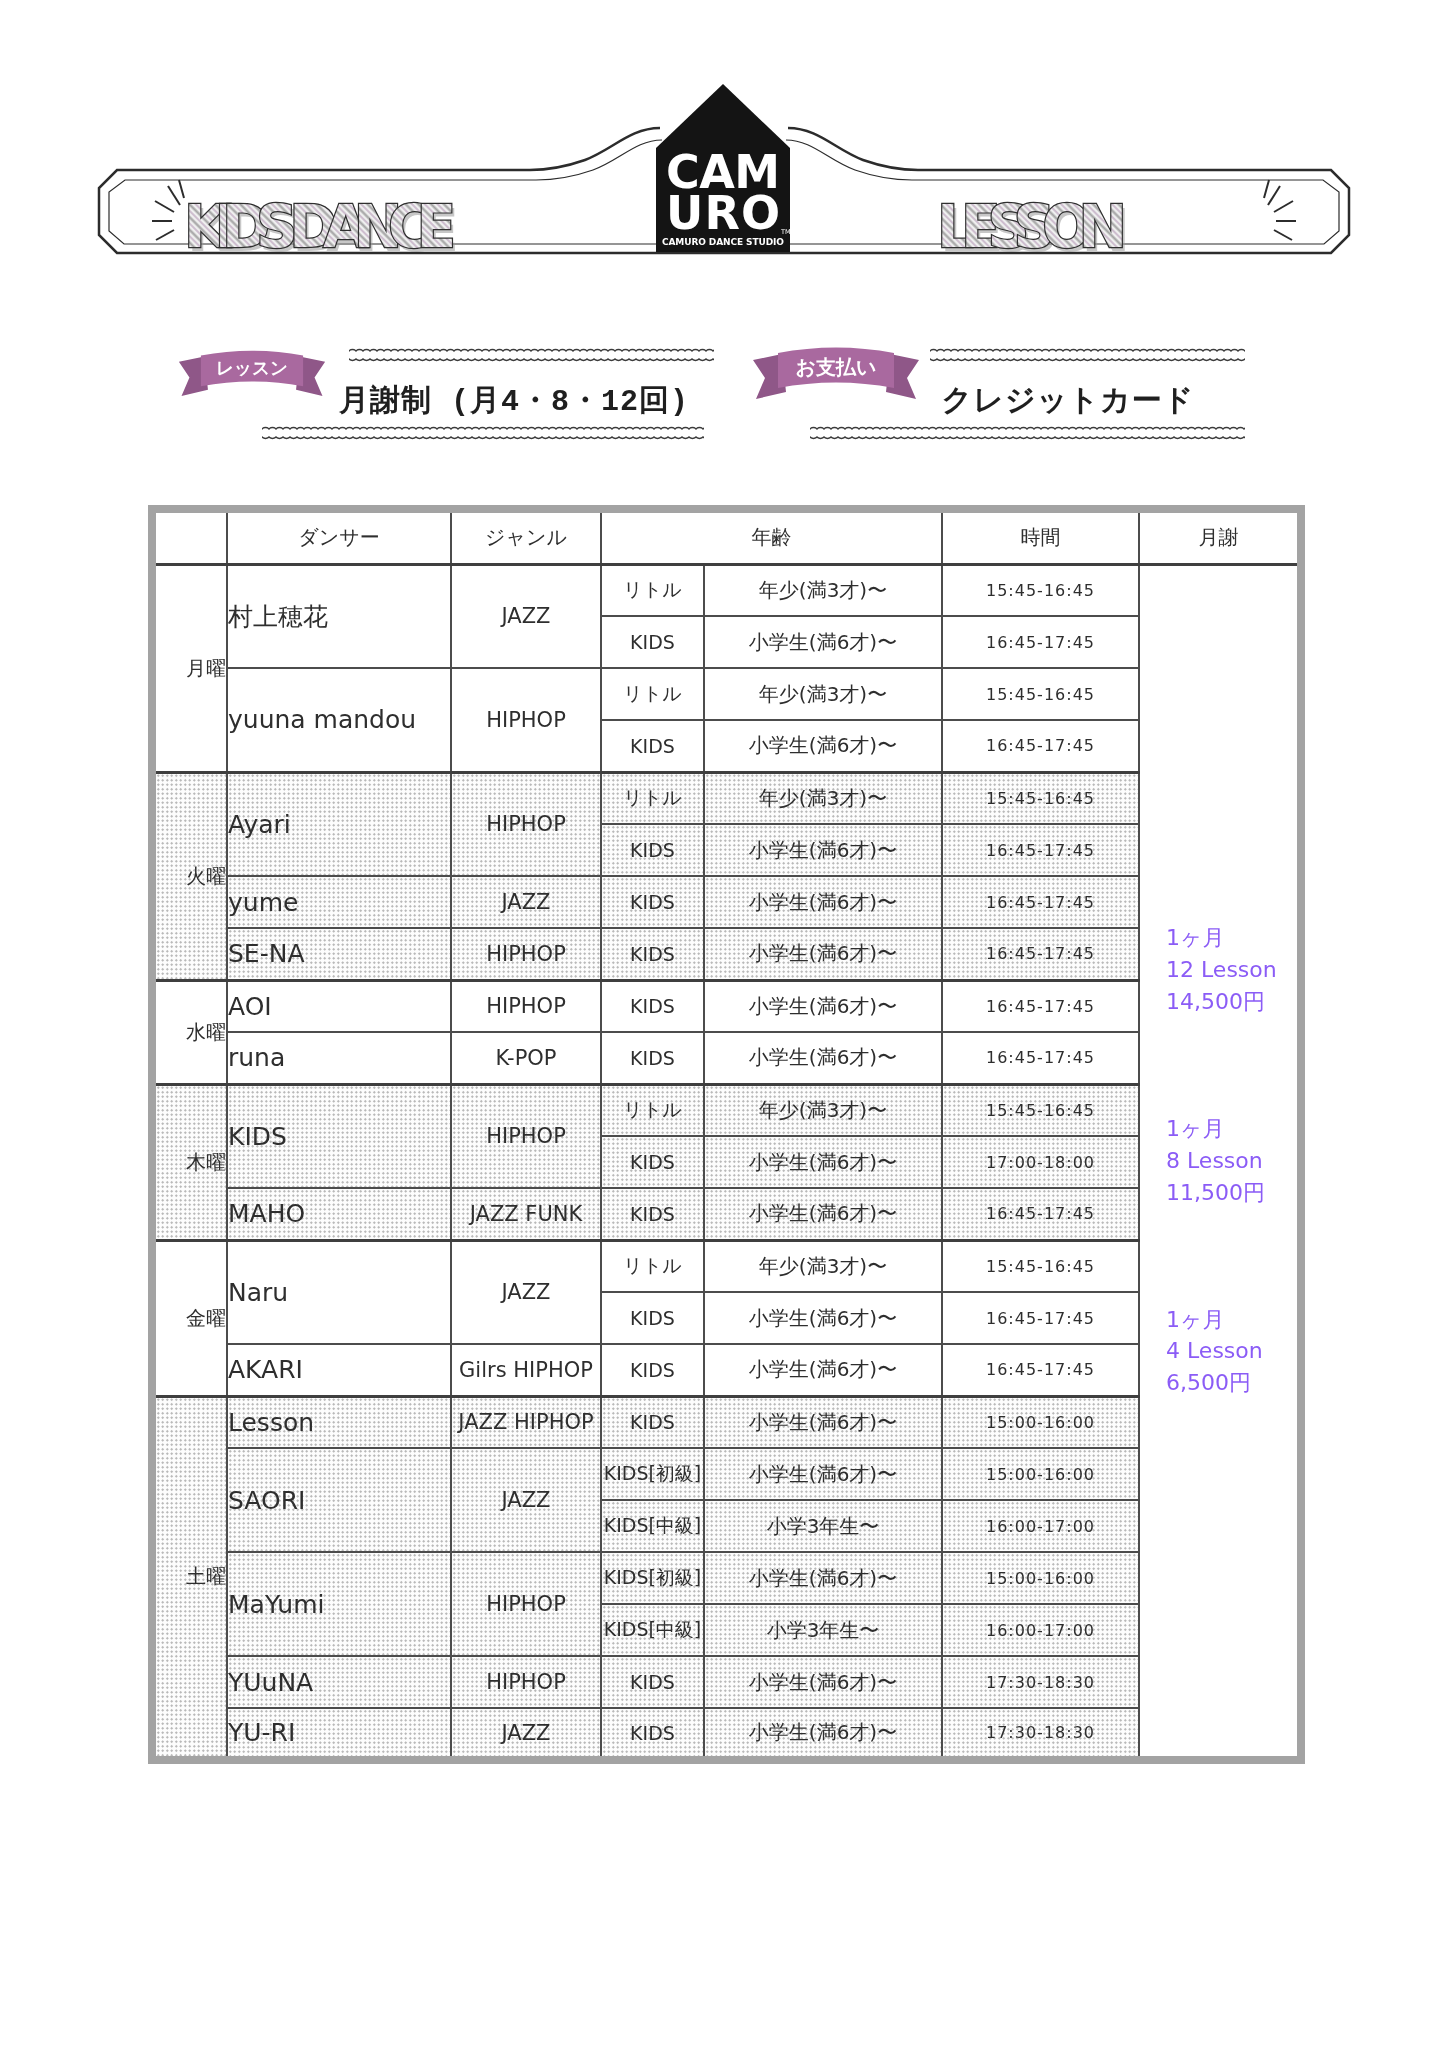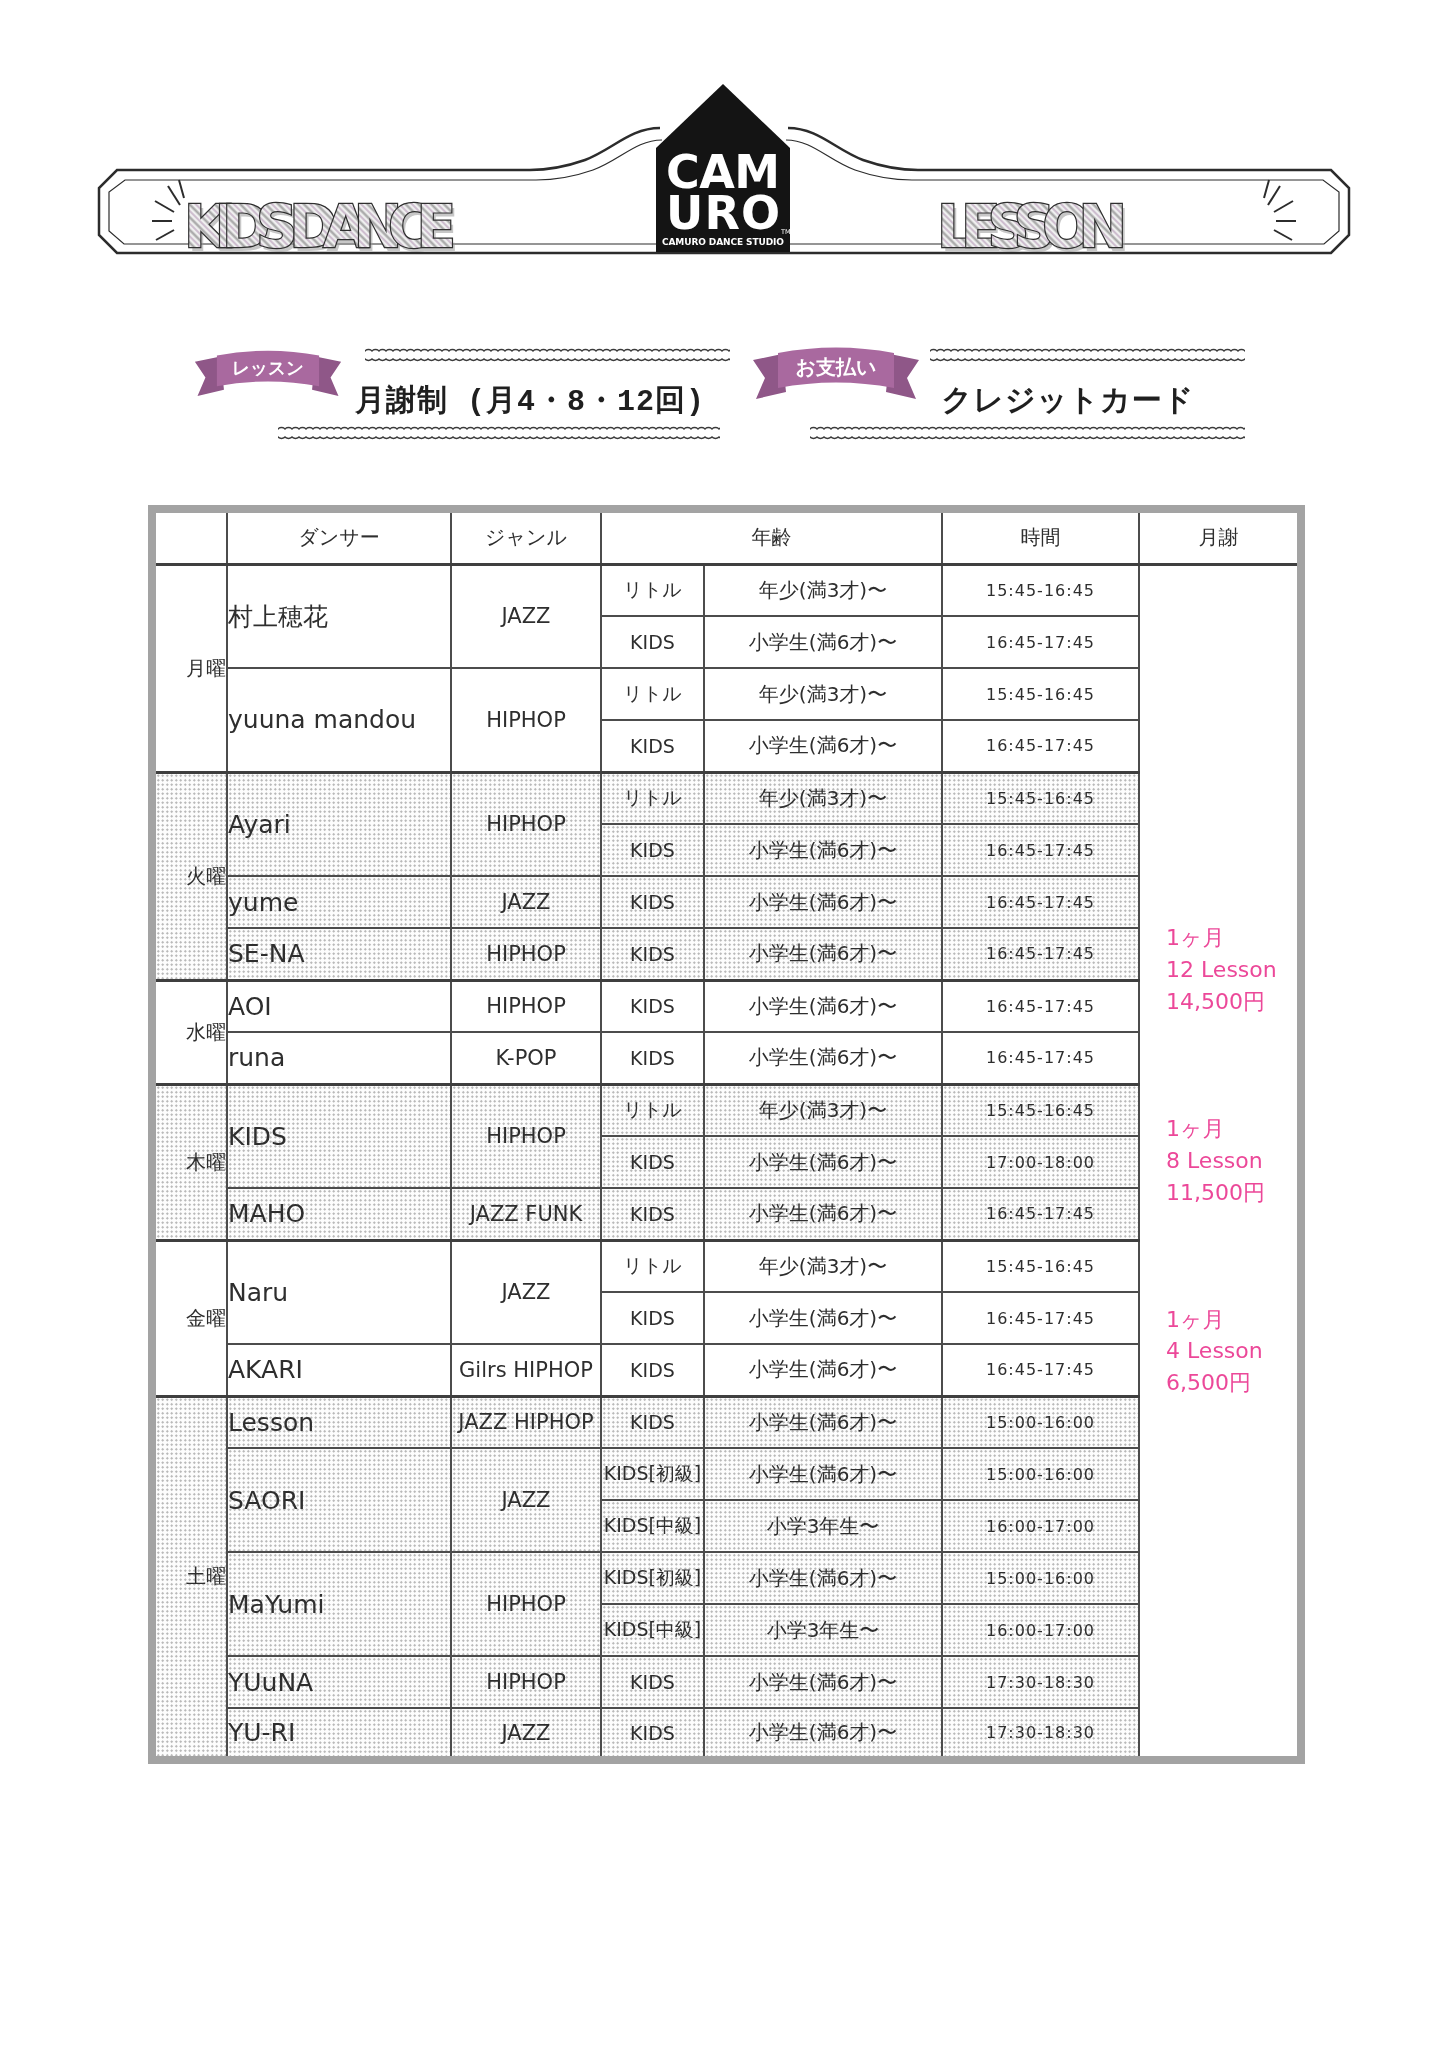--- a/index.html
+++ b/index.html
@@ -41,21 +41,21 @@
   .level-cell{text-align:center;font-size:19px;}
   .age-cell{text-align:center;padding-left:16px;font-size:20px;margin-left:20px;}
   .time-cell{text-align:center;font-size:16px;letter-spacing:1px;}
   tr.shaded td{
     background-color:#fdfdfd;
     background-image:radial-gradient(circle,#b3b3b3 1.05px,rgba(0,0,0,0) 1.25px);
     background-size:4.5px 4.5px;
   }
   td.fee-cell{background:#ffffff;vertical-align:middle;}
   .fee-wrap{display:flex;flex-direction:column;gap:95px;padding-left:26px;}
-  .fee-block{font-size:22px;line-height:1.45;text-align:left;color:#ec4899;}
+  .fee-block{font-size:22px;line-height:1.45;text-align:left;color:#8b5cf6;}
 </style>
 </head>
 <body>
 
 <svg class="banner" viewBox="0 0 1448 300">
   <defs>
     <pattern id="hatch" width="9" height="9" patternUnits="userSpaceOnUse" patternTransform="rotate(45)">
       <rect width="9" height="9" fill="#efefef"></rect>
       <line x1="0" y1="1.5" x2="9" y2="1.5" stroke="#a3a3a3" stroke-width="2.2"></line>
       <line x1="0" y1="6" x2="9" y2="6" stroke="#c6b2c7" stroke-width="1.6"></line>
@@ -92,21 +92,21 @@
 
   <g>
     <path d="M656,252 L656,148 L723,84 L790,148 L790,252 Z" fill="#141414"></path>
     <text x="723" y="188" text-anchor="middle" font-size="46" font-weight="bold" textLength="114" lengthAdjust="spellingAndGlyphs" fill="#ffffff">CAM</text>
     <text x="723" y="229" text-anchor="middle" font-size="46" font-weight="bold" textLength="114" lengthAdjust="spellingAndGlyphs" fill="#ffffff">URO</text>
     <text x="781" y="234" font-size="6.5" fill="#ffffff">TM</text>
     <text x="723" y="245" text-anchor="middle" font-size="9" font-weight="bold" textLength="122" lengthAdjust="spellingAndGlyphs" fill="#ffffff">CAMURO DANCE STUDIO</text>
   </g>
 </svg>
 
-<div class="info-section" style="left:160px;top:338px;width:580px;">
+<div class="info-section" style="left:144px;top:338px;width:580px;">
   <svg class="ribbon-svg" style="left:34px;" width="148" height="64" viewBox="0 0 168 62">
     <path fill="#8f5788" d="M30,11 L34,49 L4,56 L13,35 L1,17 Z"></path>
     <path fill="#8f5788" d="M138,11 L134,49 L164,56 L155,35 L167,17 Z"></path>
     <path fill="#a9699f" d="M26,10 Q84,-1 142,10 L142,45 Q84,34 26,45 Z"></path>
     <text x="84" y="31" text-anchor="middle" font-size="20" font-weight="bold" fill="#ffffff">レッスン</text>
   </svg>
   <svg class="coil" style="left:205px;top:8px;" width="365" height="18" viewBox="0 0 365 18">
     <rect width="365" height="18" fill="url(#coilpat)"></rect>
   </svg>
   <div class="info-label" style="left:160px;width:420px;font-family:Liberation Mono, monospace;">月謝制 (月4・8・12回)</div>

